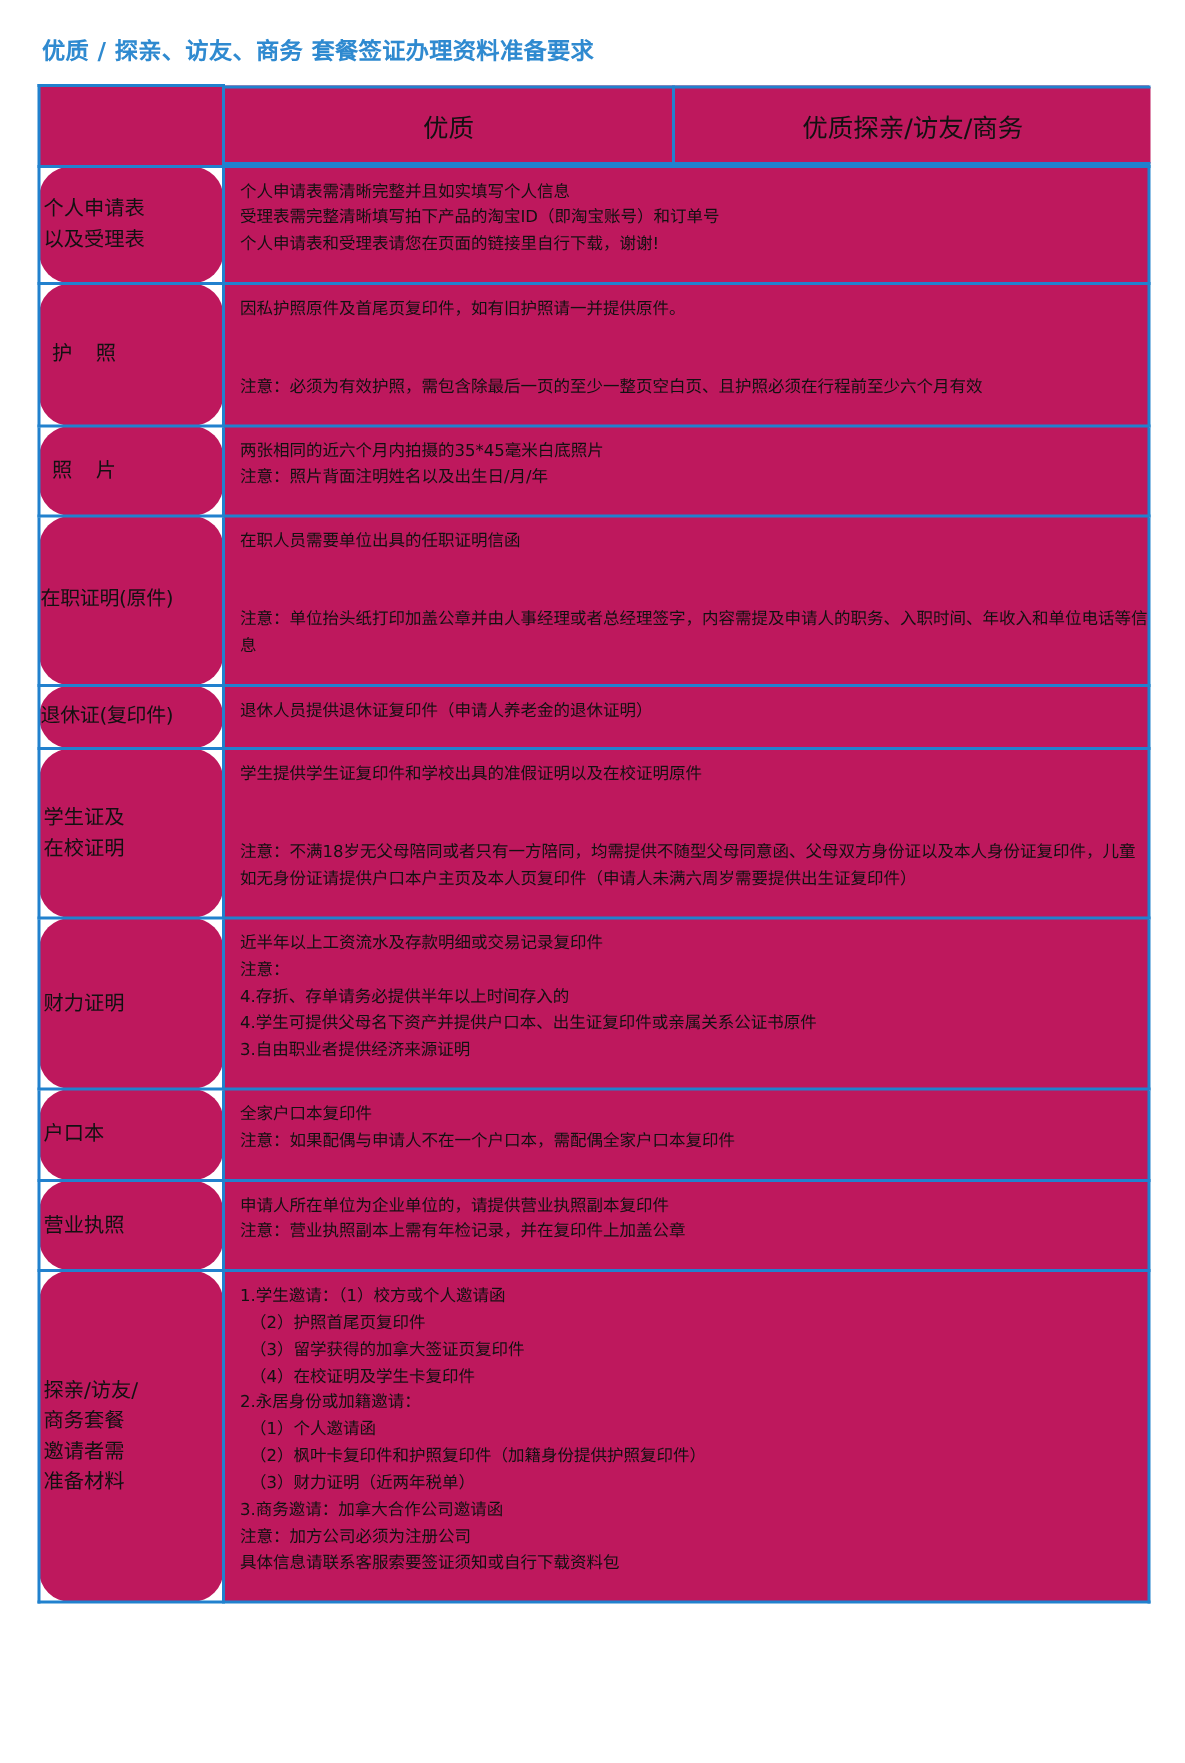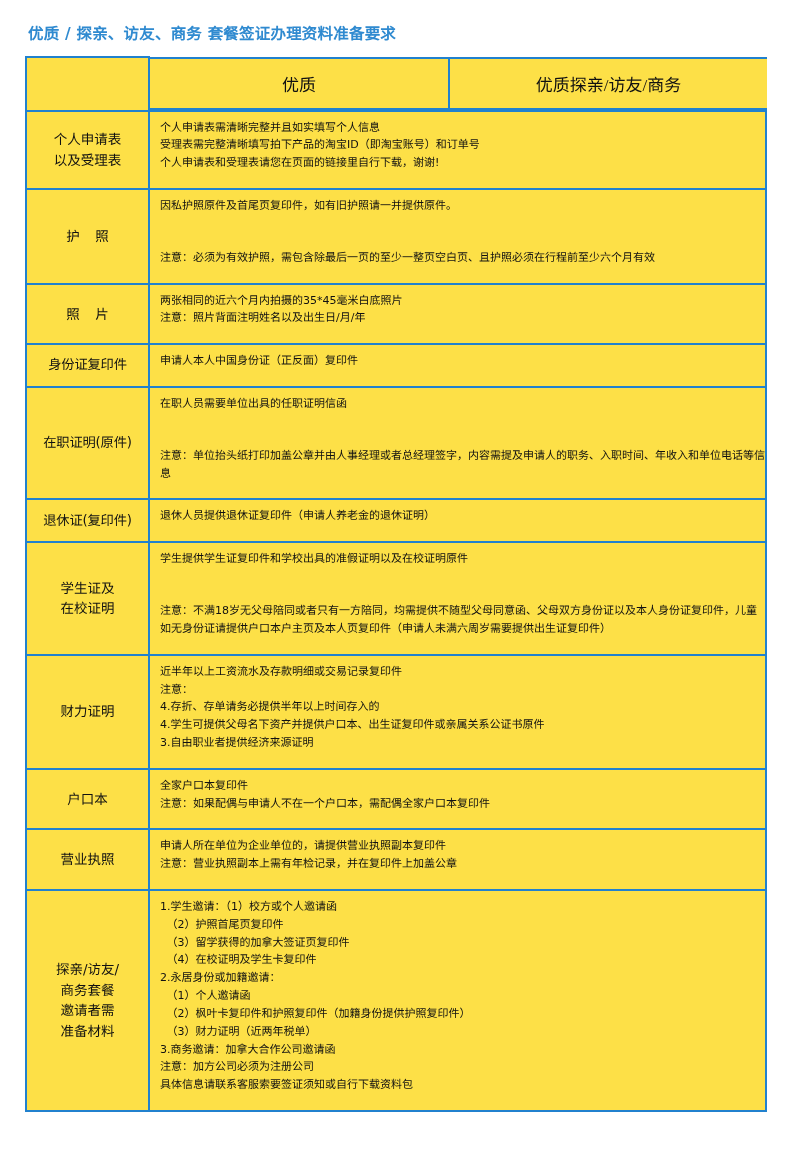--- a/index.html
+++ b/index.html
@@ -40,45 +40,46 @@
   
   .req-table {
     width: 740px;
     border-collapse: collapse;
     table-layout: fixed;
   }
   .req-table td,
   .req-table th {
     border: 2px solid #2181ce;
     vertical-align: middle;
-    background: #fde047;
+    background: #be185d;
   }
 
   
   .hdr-blank { width: 123px; }
   .hdr-cell {
     font-size: 17px;
     font-weight: 400;
     text-align: center;
     color: #111;
     height: 49px;
     padding: 0 4px;
   }
   .hdr-a { width: 297px; }
   .hdr-b { width: 318px; }
 
   
   td.label-cell {
     width: 123px;
-    text-align: center;
+    text-align: left;
     font-size: 13.5px;
     line-height: 1.52;
     color: #111;
     padding: 6px 2px;
     white-space: pre-line;
+    border-radius: 21px;
   }
   td.label-cell.spaced {
     letter-spacing: 0.42em;
     text-indent: 0.42em;
   }
   td.label-cell.tight {
     font-size: 13.3px;
     letter-spacing: -0.2px;
     padding-left: 0;
     padding-right: 0;
@@ -121,21 +122,21 @@
         <td class="hdr-cell hdr-blank"></td>
         <td style="padding:0;border:none;">
           <table style="width:100%;border-collapse:collapse;table-layout:fixed;">
             <colgroup>
                 <col style="width:299px">
                 <col style="width:318px">
               </colgroup>
             <tbody>
                 <tr>
               <td class="hdr-cell hdr-a" style="border-top:2px solid #2181ce;border-bottom:2px solid #2181ce;border-left:none;border-right:2px solid #2181ce;">优质</td>
-              <td class="hdr-cell hdr-b" style="border-top:2px solid #2181ce;border-bottom:2px solid #2181ce;border-left:none;border-right:none;font-family:Liberation Serif, serif;">优质探亲/访友/商务</td>
+              <td class="hdr-cell hdr-b" style="border-top:2px solid #2181ce;border-bottom:2px solid #2181ce;border-left:none;border-right:none;">优质探亲/访友/商务</td>
             </tr>
           </tbody>
             </table>
         </td>
       </tr>
 
       <tr>
         <td class="label-cell">个人申请表
 以及受理表</td>
         <td class="content-cell">
@@ -154,26 +155,20 @@
       </tr>
 
       <tr>
         <td class="label-cell spaced">照 片</td>
         <td class="content-cell">
           <p>两张相同的近六个月内拍摄的35*45毫米白底照片</p>
           <p>注意：照片背面注明姓名以及出生日/月/年</p>
         </td>
       </tr>
 
-      <tr>
-        <td class="label-cell tight">身份证复印件</td>
-        <td class="content-cell">
-          <p>申请人本人中国身份证（正反面）复印件</p>
-        </td>
-      </tr>
 
       <tr>
         <td class="label-cell tight">在职证明(原件)</td>
         <td class="content-cell">
           <p>在职人员需要单位出具的任职证明信函</p>
           <p class="wrap">注意：单位抬头纸打印加盖公章并由人事经理或者总经理签字，内容需提及申请人的职务、入职时间、年收入和单位电话等信息</p>
         </td>
       </tr>
 
       <tr>

